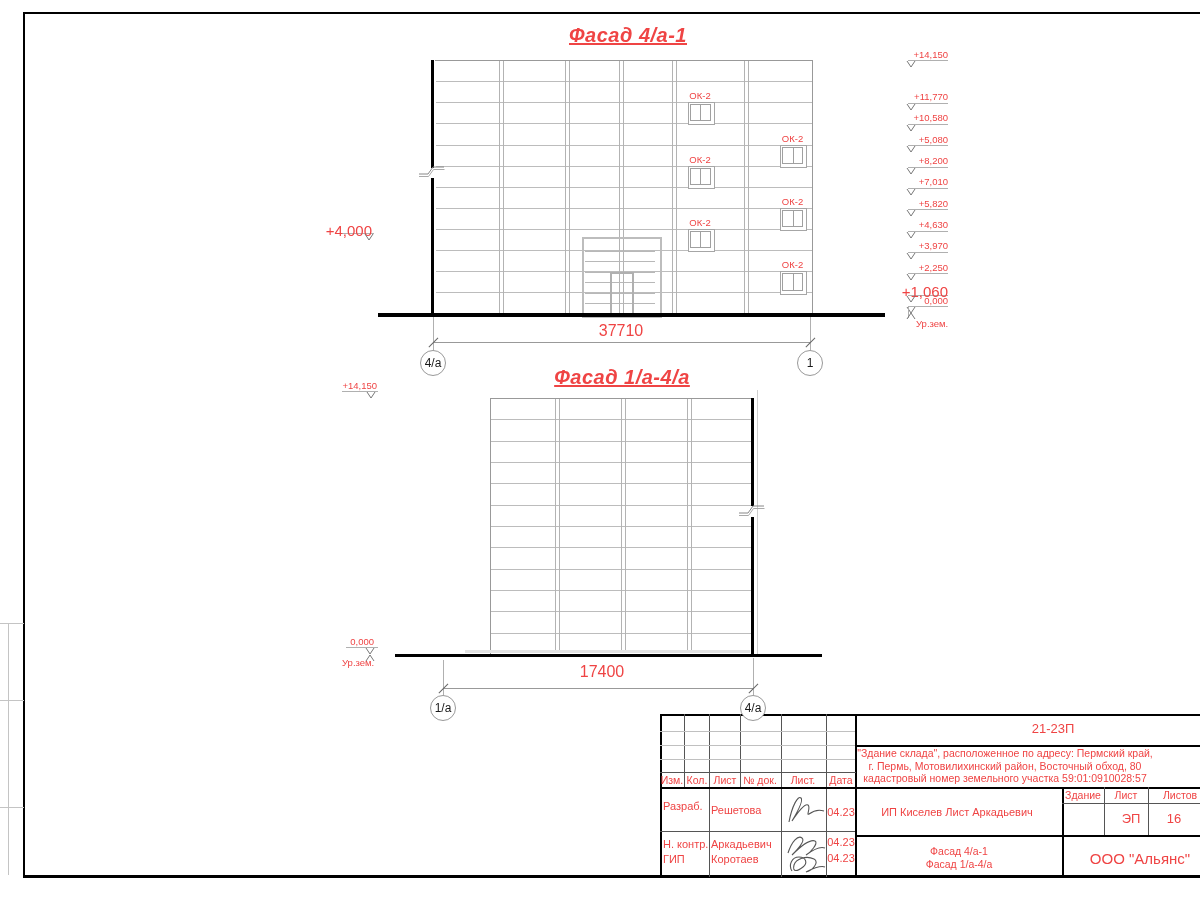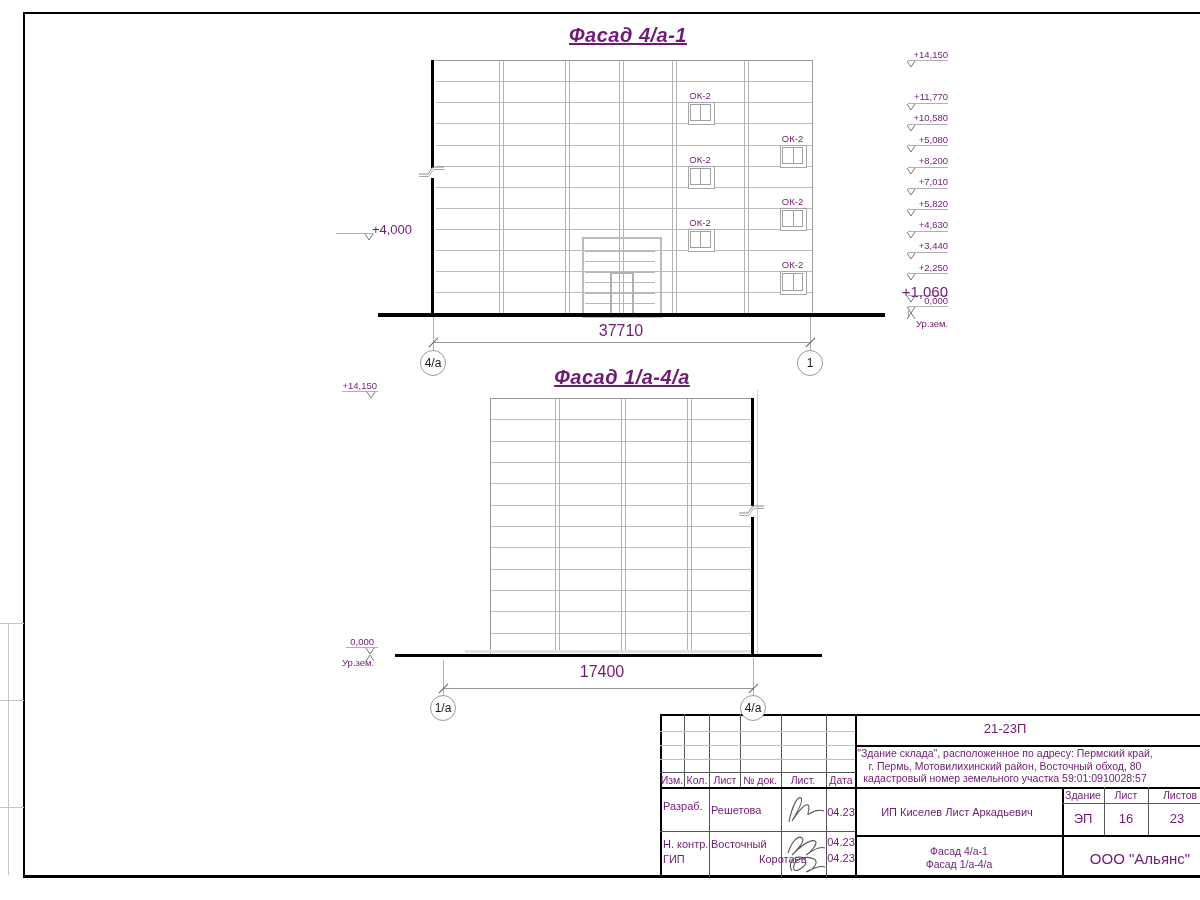--- a/index.html
+++ b/index.html
@@ -1,26 +1,26 @@
 <!DOCTYPE html>
 <html><head>
 <meta charset="utf-8">
 <style>
   html,body{margin:0;padding:0;background:#fff;}
   #sheet{
     position:relative;width:1200px;height:900px;background:#ffffff;overflow:hidden;
     font-family:"Liberation Sans","DejaVu Sans",sans-serif;color:#1a1a1a;
   }
   .abs{position:absolute;}
-  .t{position:absolute;white-space:nowrap;color:#701a75;}
+  .t{position:absolute;white-space:nowrap;color:#ef4444;}
   .c{transform:translateX(-50%);}
   .r{transform:translateX(-100%);}
   .s10{font-size:10.5px;}
   .s11{font-size:11px;}
-  .s13{font-size:13px;}
+  .s13{font-size:13px;margin-left:48px;}
   .s15{font-size:15px;}
   .s16{font-size:16px;}
   .ftitle{font-size:20px;font-weight:bold;font-style:italic;text-decoration:underline;letter-spacing:.5px;}
   .bubble{
     position:absolute;width:24px;height:24px;border:1px solid #999;border-radius:50%;
     text-align:center;line-height:24px;font-size:12px;background:#fff;
   }
   svg{position:absolute;overflow:visible;}
 </style>
 </head>
@@ -132,21 +132,21 @@
       <div class="t r" style="left: 948px; top: 197.734px; font-size: 9.5px;">+5,820</div>
       <svg width="10" height="7" style="left: 906px; top: 210.234px;">
         <path d="M1 0 L5 6 L9 0" stroke="#777" fill="none" stroke-width="1"></path>
       </svg>
       <div style="position: absolute; left: 908px; top: 230.553px; width: 40px; height: 1px; background: rgb(176, 176, 176);"></div>
       <div class="t r" style="left: 948px; top: 219.053px; font-size: 9.5px;">+4,630</div>
       <svg width="10" height="7" style="left: 906px; top: 231.553px;">
         <path d="M1 0 L5 6 L9 0" stroke="#777" fill="none" stroke-width="1"></path>
       </svg>
       <div style="position: absolute; left: 908px; top: 251.872px; width: 40px; height: 1px; background: rgb(176, 176, 176);"></div>
-      <div class="t r" style="left: 948px; top: 240.372px; font-size: 9.5px;">+3,440</div>
+      <div class="t r" style="left: 948px; top: 240.372px; font-size: 9.5px;">+3,970</div>
       <svg width="10" height="7" style="left: 906px; top: 252.872px;">
         <path d="M1 0 L5 6 L9 0" stroke="#777" fill="none" stroke-width="1"></path>
       </svg>
       <div style="position: absolute; left: 908px; top: 273.191px; width: 40px; height: 1px; background: rgb(176, 176, 176);"></div>
       <div class="t r" style="left: 948px; top: 261.691px; font-size: 9.5px;">+2,250</div>
       <svg width="10" height="7" style="left: 906px; top: 274.191px;">
         <path d="M1 0 L5 6 L9 0" stroke="#777" fill="none" stroke-width="1"></path>
       </svg>
       <div style="position: absolute; left: 908px; top: 294.51px; width: 40px; height: 1px; background: rgb(176, 176, 176);"></div>
       <div class="t r" style="left: 948px; top: 283.01px; font-size: 15px;">+1,060</div>
@@ -157,21 +157,21 @@
       <div class="t r" style="left: 948px; top: 294.5px; font-size: 9.5px;">0,000</div>
       <svg width="10" height="7" style="left: 906px; top: 307px;">
         <path d="M1 0 L5 6 L9 0" stroke="#777" fill="none" stroke-width="1"></path>
       </svg>
       <div style="position: absolute; left: 908px; top: 306px; width: 1px; height: 12px; background: rgb(176, 176, 176);"></div>
       <svg width="10" height="7" style="left: 906px; top: 312px;">
         <path d="M1 7 L5 1 L9 7" stroke="#777" fill="none" stroke-width="1"></path>
       </svg>
       <div class="t" style="left: 916px; top: 318px; font-size: 9.5px;">Ур.зем.</div>
       <div style="position: absolute; left: 336px; top: 233px; width: 38px; height: 1px; background: rgb(176, 176, 176);"></div>
-      <div class="t r" style="left: 372px; top: 221.5px; font-size: 13px; margin-left: 40px;">+4,000</div>
+      <div class="t r" style="left: 372px; top: 221.5px; font-size: 15px;">+4,000</div>
       <svg width="10" height="7" style="left: 364px; top: 234px;">
         <path d="M1 0 L5 6 L9 0" stroke="#777" fill="none" stroke-width="1"></path>
       </svg>
       <div style="position: absolute; left: 490px; top: 398px; width: 263px; height: 1px; background: rgb(153, 153, 153);"></div>
       <div style="position: absolute; left: 490px; top: 398px; width: 1px; height: 256px; background: rgb(153, 153, 153);"></div>
       <div style="position: absolute; left: 491px; top: 419.333px; width: 261px; height: 1px; background: rgb(188, 188, 188);"></div>
       <div style="position: absolute; left: 491px; top: 440.667px; width: 261px; height: 1px; background: rgb(188, 188, 188);"></div>
       <div style="position: absolute; left: 491px; top: 462px; width: 261px; height: 1px; background: rgb(188, 188, 188);"></div>
       <div style="position: absolute; left: 491px; top: 483.333px; width: 261px; height: 1px; background: rgb(188, 188, 188);"></div>
       <div style="position: absolute; left: 491px; top: 504.667px; width: 261px; height: 1px; background: rgb(188, 188, 188);"></div>
@@ -255,25 +255,25 @@
   <div class="t s10 c" style="left:725px;top:774px;">Лист</div>
   <div class="t s10 c" style="left:760px;top:774px;">№ док.</div>
   <div class="t s10 c" style="left:803px;top:774px;">Лист.</div>
   <div class="t s10 c" style="left:841px;top:774px;">Дата</div>
 
   <div class="t s11" style="left:663px;top:800px;">Разраб.</div>
   <div class="t s11" style="left:711px;top:804px;">Решетова</div>
   <div class="t s11 c" style="left:841px;top:806px;">04.23</div>
 
   <div class="t s11" style="left:663px;top:838px;">Н. контр.</div>
-  <div class="t s11" style="left:711px;top:838px;">Восточный</div>
+  <div class="t s11" style="left:711px;top:838px;">Аркадьевич</div>
   <div class="t s11 c" style="left:841px;top:836px;">04.23</div>
 
   <div class="t s11" style="left:663px;top:853px;">ГИП</div>
-  <div class="t s11" style="left:711px;top:853px;padding-left:48px;">Коротаев</div>
+  <div class="t s11" style="left:711px;top:853px;">Коротаев</div>
   <div class="t s11 c" style="left:841px;top:852px;">04.23</div>
 
   <div class="t s11 c" style="left:957px;top:806px;">ИП Киселев Лист Аркадьевич</div>
 
   <div class="t s10 c" style="left:1083px;top:789px;">Здание</div>
   <div class="t s10 c" style="left:1126px;top:789px;">Лист</div>
   <div class="t s10 c" style="left:1180px;top:789px;">Листов</div>
   <div class="t s13 c" style="left:1083px;top:811px;">ЭП</div>
   <div class="t s13 c" style="left:1126px;top:811px;">16</div>
   <div class="t s13 c" style="left:1177px;top:811px;">23</div>

